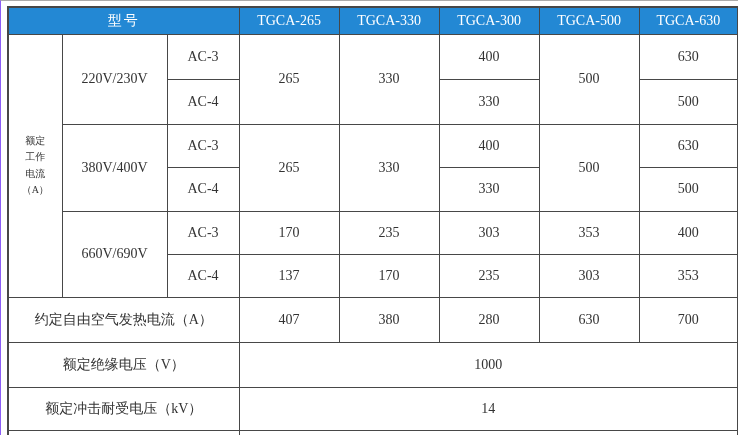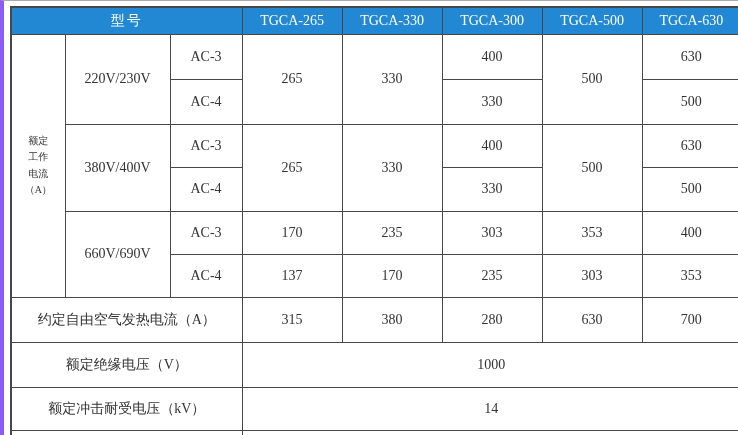--- a/index.html
+++ b/index.html
@@ -7,21 +7,21 @@
     padding: 0;
     background: #ffffff;
   }
   .page {
     position: relative;
     width: 738px;
     height: 435px;
     overflow: hidden;
     background: #ffffff;
     border-top: 1px solid #ababab;
-    border-left: 4px solid #8b5cf6;
+    border-left: 1px solid #8b5cf6;
     box-sizing: border-box;
     font-family: "Liberation Serif", "DejaVu Serif", serif;
     color: #333333;
   }
   table.spec {
     position: absolute;
     left: 6px;
     top: 5px;
     border-collapse: collapse;
     table-layout: fixed;
@@ -132,21 +132,21 @@
       <td>AC-4</td>
       <td>137</td>
       <td>170</td>
       <td>235</td>
       <td>303</td>
       <td>353</td>
     </tr>
 
     <tr class="r7">
       <td colspan="3">约定自由空气发热电流（A）</td>
-      <td>315</td>
+      <td>407</td>
       <td>380</td>
       <td>280</td>
       <td>630</td>
       <td>700</td>
     </tr>
 
     <tr class="r8">
       <td colspan="3">额定绝缘电压（V）</td>
       <td colspan="5">1000</td>
     </tr>

